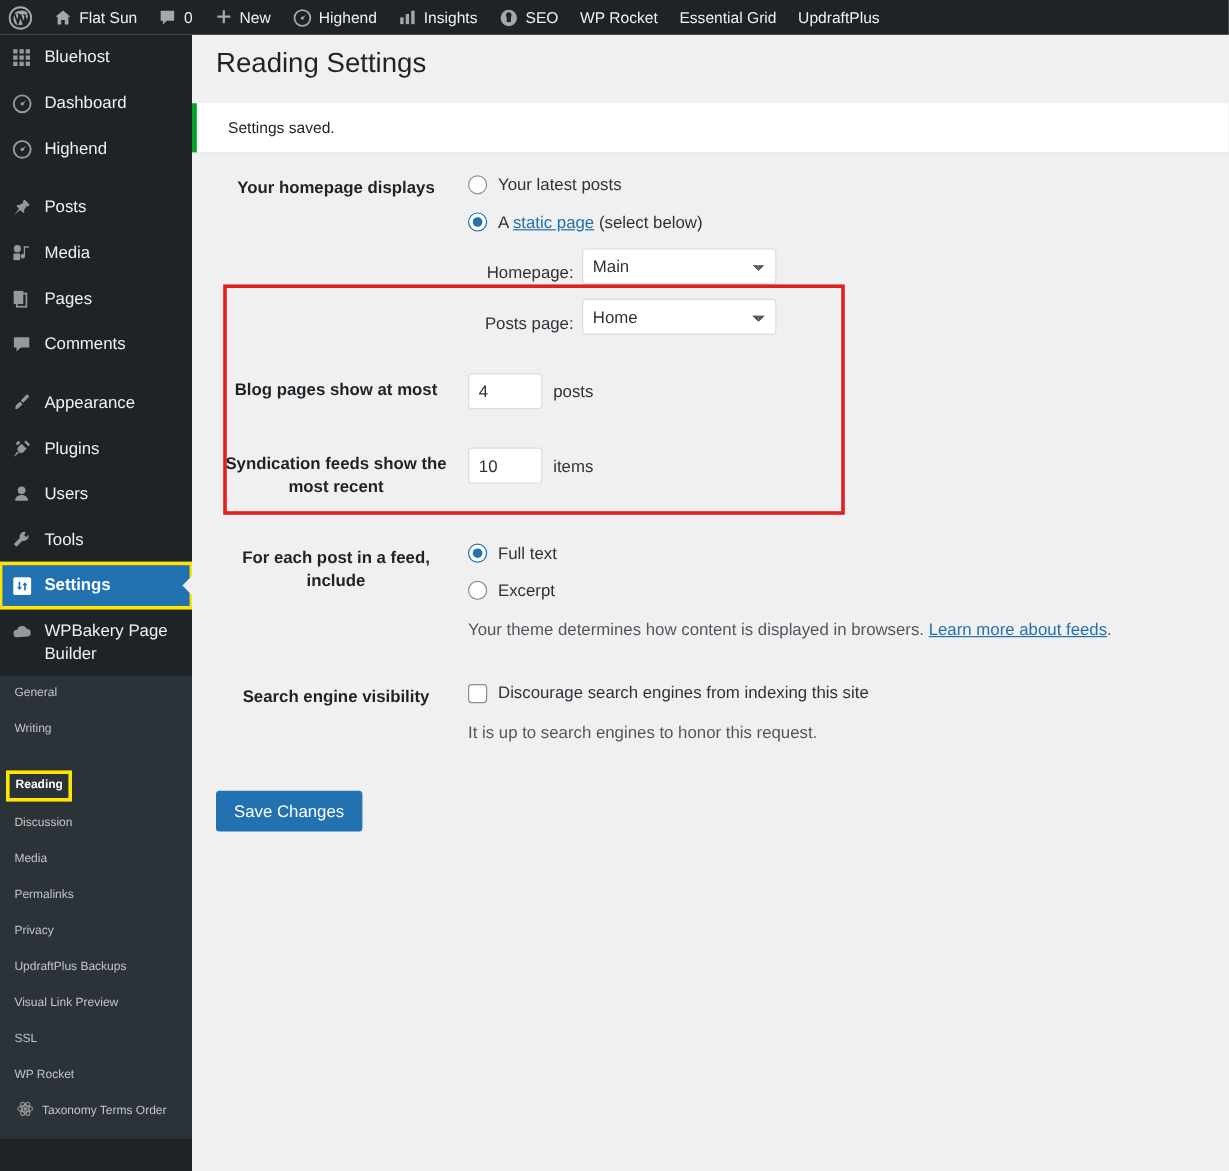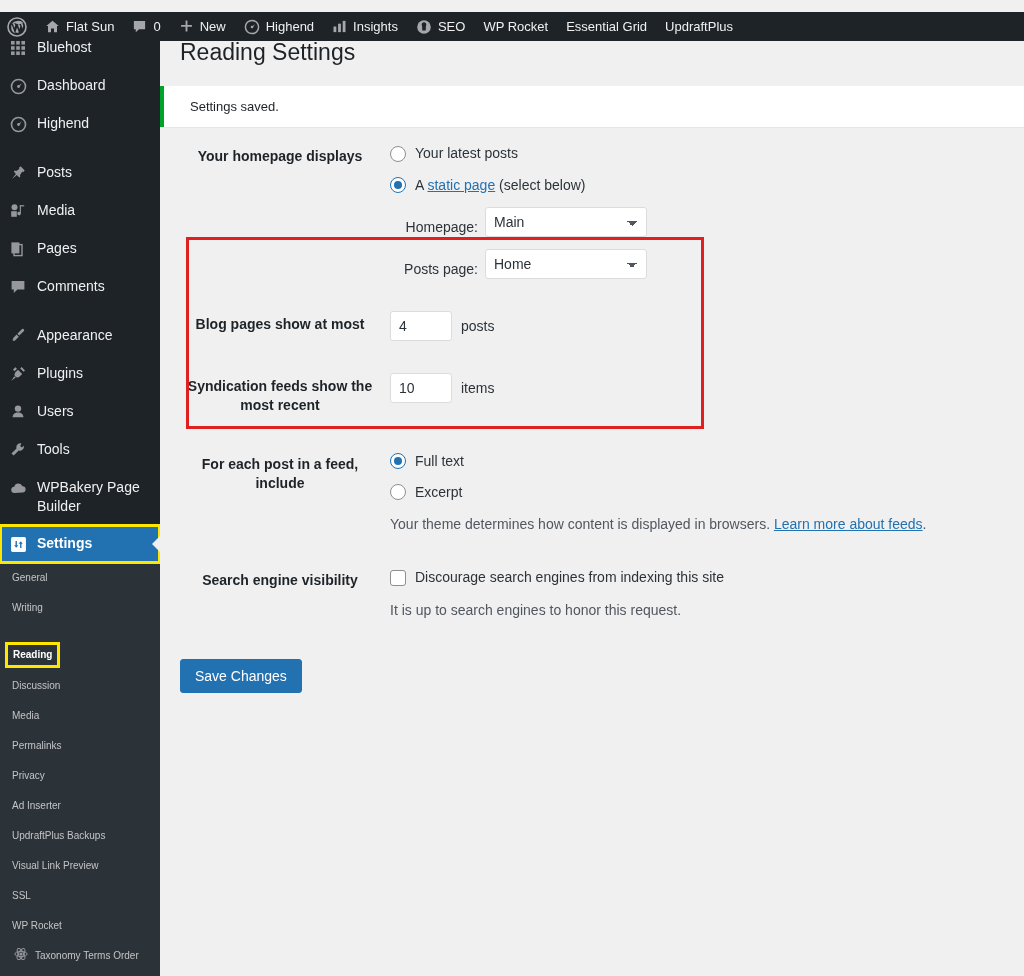--- a/index.html
+++ b/index.html
@@ -5,21 +5,21 @@
   * { box-sizing: border-box; margin: 0; padding: 0; }
   html, body {
     width: 1024px; height: 976px;
     font-family: "Liberation Sans", sans-serif;
     background: #f0f0f1;
     overflow: hidden;
   }
 
   
   #adminbar {
-    position: absolute; top: 12px; left: 0;
+    position: absolute; top: 0; left: 0;
     width: 1024px; height: 29px;
     background: #1d2327;
     display: flex; align-items: flex-start;
     color: #f0f0f1;
     font-size: 13px;
     z-index: 40;
   }
   .ab-item {
     display: flex; align-items: center;
     height: 29px;
@@ -439,50 +439,49 @@
 
   <div class="menu-top">
     <span class="mi">
       <svg width="16" height="16" viewBox="0 0 16 16">
           <path d="M11.4 1.4a4 4 0 0 0-4.9 5L1.5 11.4l2.2 2.2 5-5a4 4 0 0 0 5-4.9L11.8 5.6 10.2 4l1.2-2.6z" fill="#c3c4c7"></path>
         </svg>
     </span>
     <span class="ml">Tools</span>
   </div>
 
-  <div class="menu-top">
-    <span class="mi">
-      <svg width="17" height="17" viewBox="0 0 16 16">
-          <path d="M4.3 12.3a3 3 0 0 1-.3-6 4.1 4.1 0 0 1 7.7-.4 2.9 2.9 0 0 1 .2 5.8z" fill="#c3c4c7"></path>
-        </svg>
-    </span>
-    <span class="ml">WPBakery Page Builder</span>
-  </div>
-
   <div class="menu-top current hl-yellow">
     <span class="mi">
       <svg width="17" height="17" viewBox="0 0 16 16">
           <rect x="1" y="1" width="14" height="14" rx="1.5" fill="#fff"></rect>
           <path d="M5.2 4.6h1.3v4.2h1.4L5.9 11 3.9 8.8h1.3zM10.8 11.4H9.5V7.2H8.1L10.1 5l2 2.2h-1.3z" fill="#2271b1"></path>
         </svg>
     </span>
     <span class="ml">Settings</span>
+  </div>
+
+  <div class="menu-top">
+    <span class="mi">
+      <svg width="17" height="17" viewBox="0 0 16 16">
+          <path d="M4.3 12.3a3 3 0 0 1-.3-6 4.1 4.1 0 0 1 7.7-.4 2.9 2.9 0 0 1 .2 5.8z" fill="#c3c4c7"></path>
+        </svg>
+    </span>
+    <span class="ml">WPBakery Page Builder</span>
   </div>
 
   <div class="submenu">
     <a>General</a>
     <a>Writing</a>
     <a class="sub-current">
       <span class="sub-box">Reading</span>
     </a>
     <a>Discussion</a>
     <a>Media</a>
     <a>Permalinks</a>
     <a>Privacy</a>
-    <a>Ad Inserter</a>
     <a>UpdraftPlus Backups</a>
     <a>Visual Link Preview</a>
     <a>SSL</a>
     <a>WP Rocket</a>
     <a class="with-ico">
       <span class="si">
         <svg width="14" height="14" viewBox="0 0 16 16">
             <circle cx="8" cy="8" r="1.8" fill="#c3c4c7"></circle>
             <ellipse cx="8" cy="8" rx="7" ry="3" fill="none" stroke="#c3c4c7" stroke-width="1.1"></ellipse>
             <ellipse cx="8" cy="8" rx="7" ry="3" fill="none" stroke="#c3c4c7" stroke-width="1.1" transform="rotate(60 8 8)"></ellipse>

